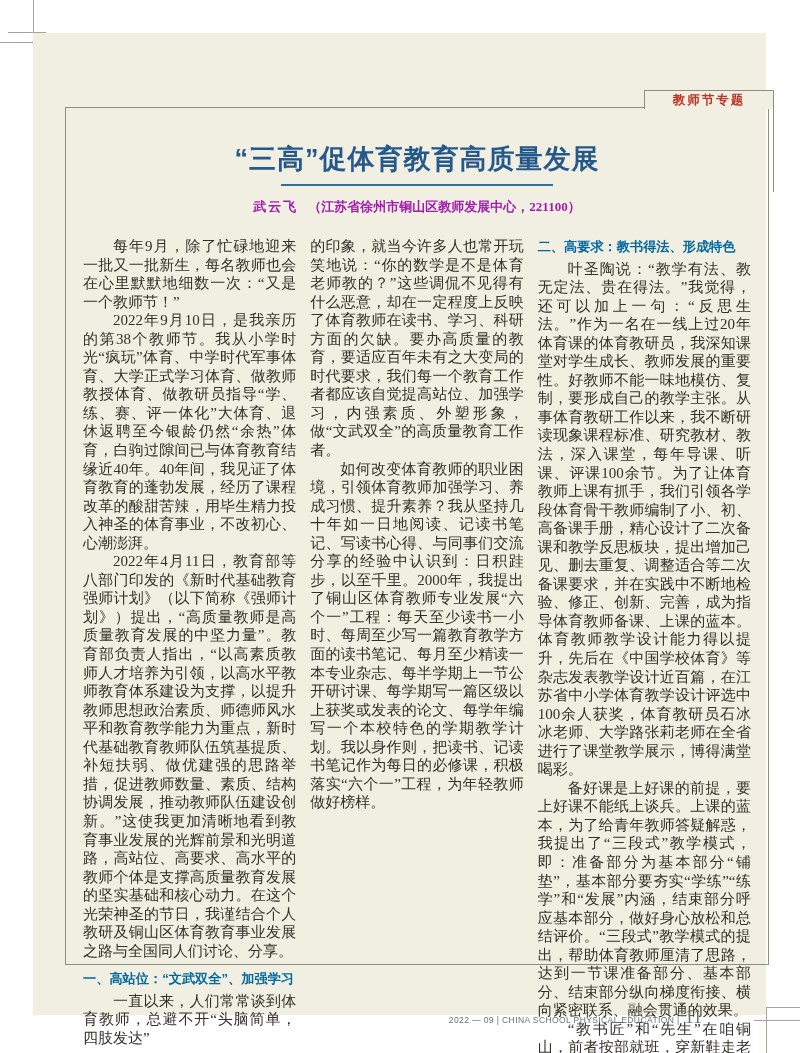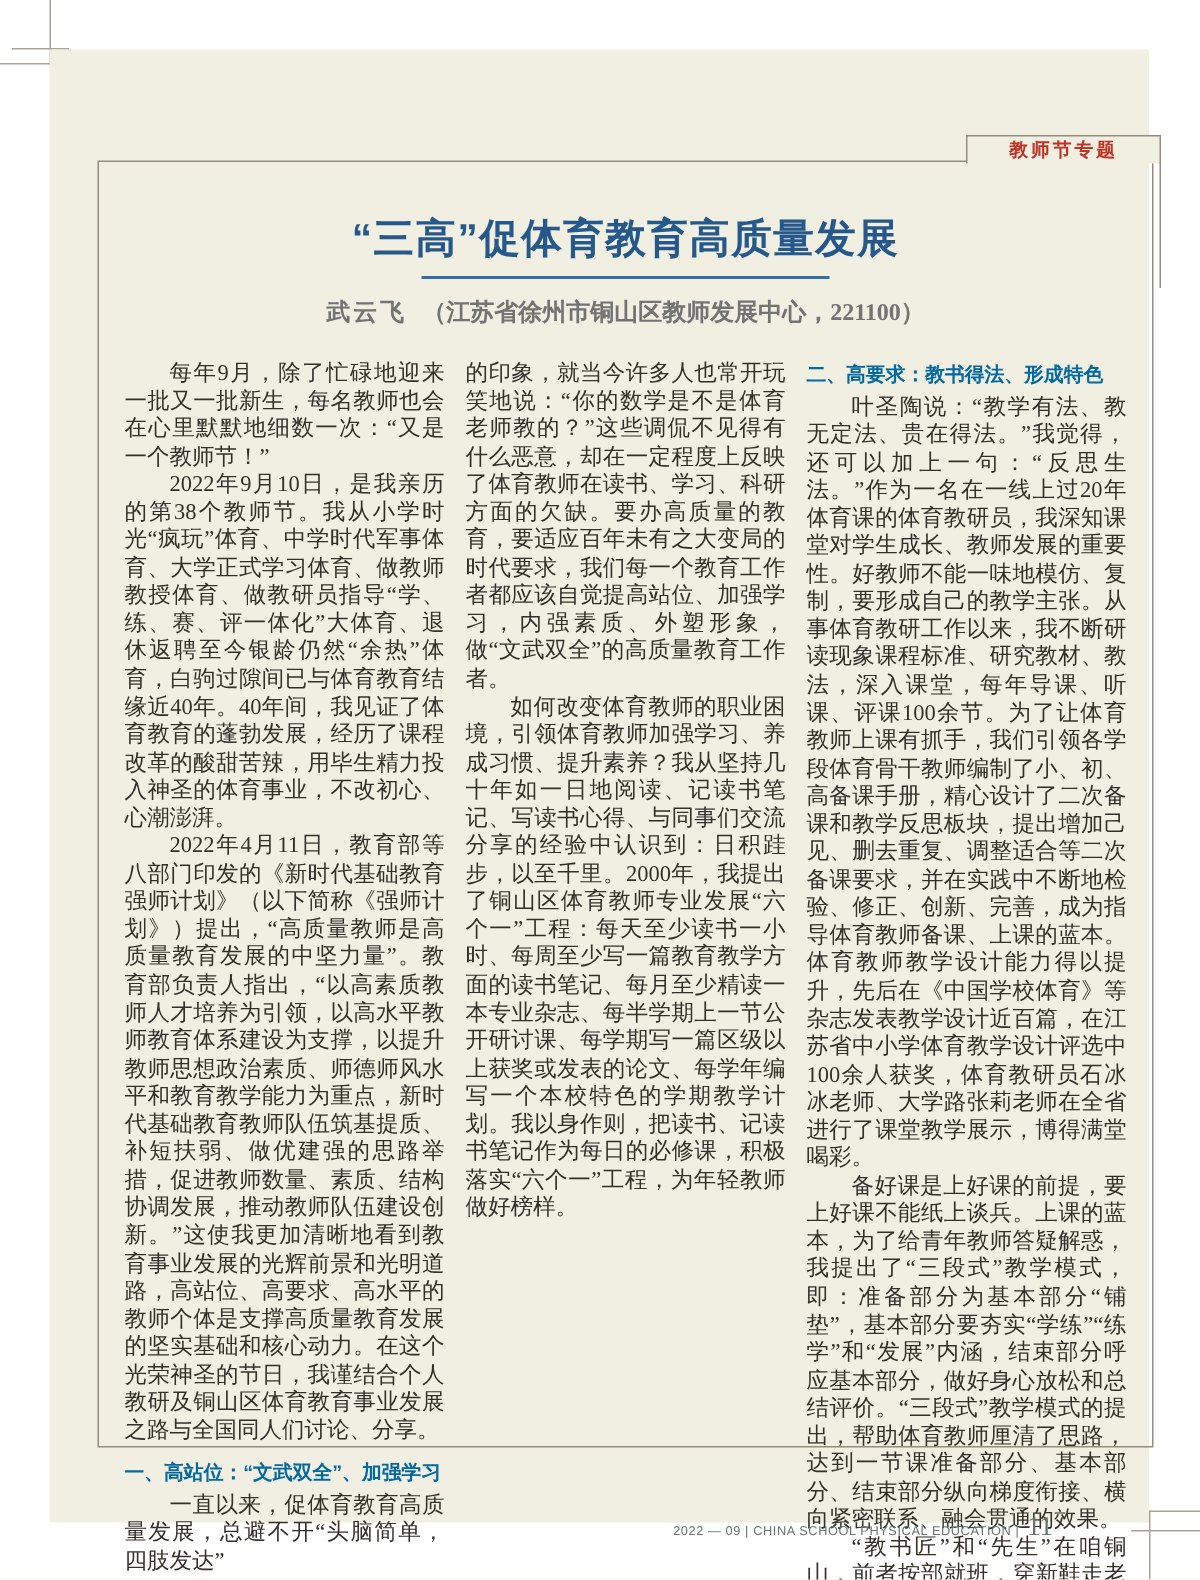--- a/index.html
+++ b/index.html
@@ -36,21 +36,21 @@
 
   .title {
     margin-top:33px; text-align:center;
     font-family:"Liberation Sans","DejaVu Sans",sans-serif;
     font-weight:bold; font-size:27px; letter-spacing:1px; color:#25598b;
   }
   .title-rule {
     width:272px; height:2px; background:#336e9e; margin:7px auto 0 auto;
   }
   .byline {
-    margin-top:12px; text-align:center; font-size:16px; font-weight:bold; color:#737373;
+    margin-top:12px; text-align:center; font-size:13px; font-weight:bold; color:#a21caf;
   }
   .byline .author { letter-spacing:2px; margin-right:10px; }
 
   .cols {
     display:flex; gap:14px; padding:0 17px; margin-top:21px;
   }
   .col { flex:1; min-width:0; }
   .col p {
     margin:0; font-size:15px; line-height:18.55px; color:#33302a;
     text-align:justify; text-justify:inter-ideograph; text-indent:2em;
@@ -99,21 +99,21 @@
       <span class="author">武云飞</span><span>（江苏省徐州市铜山区教师发展中心，221100）</span>
     </div>
 
     <div class="cols">
 
       <div class="col">
         <p>每年9月，除了忙碌地迎来一批又一批新生，每名教师也会在心里默默地细数一次：“又是一个教师节！”</p>
         <p>2022年9月10日，是我亲历的第38个教师节。我从小学时光“疯玩”体育、中学时代军事体育、大学正式学习体育、做教师教授体育、做教研员指导“学、练、赛、评一体化”大体育、退休返聘至今银龄仍然“余热”体育，白驹过隙间已与体育教育结缘近40年。40年间，我见证了体育教育的蓬勃发展，经历了课程改革的酸甜苦辣，用毕生精力投入神圣的体育事业，不改初心、心潮澎湃。</p>
         <p>2022年4月11日，教育部等八部门印发的《新时代基础教育强师计划》（以下简称《强师计划》）提出，“高质量教师是高质量教育发展的中坚力量”。教育部负责人指出，“以高素质教师人才培养为引领，以高水平教师教育体系建设为支撑，以提升教师思想政治素质、师德师风水平和教育教学能力为重点，新时代基础教育教师队伍筑基提质、补短扶弱、做优建强的思路举措，促进教师数量、素质、结构协调发展，推动教师队伍建设创新。”这使我更加清晰地看到教育事业发展的光辉前景和光明道路，高站位、高要求、高水平的教师个体是支撑高质量教育发展的坚实基础和核心动力。在这个光荣神圣的节日，我谨结合个人教研及铜山区体育教育事业发展之路与全国同人们讨论、分享。</p>
         <div class="section-heading">一、高站位：“文武双全”、加强学习</div>
-        <p>一直以来，促体育教育高质量发展，总避不开“头脑简单，四肢发达”</p>
+        <p>一直以来，人们常常谈到体育教师，总避不开“头脑简单，四肢发达”</p>
       </div>
 
       <div class="col">
         <p class="cont">的印象，就当今许多人也常开玩笑地说：“你的数学是不是体育老师教的？”这些调侃不见得有什么恶意，却在一定程度上反映了体育教师在读书、学习、科研方面的欠缺。要办高质量的教育，要适应百年未有之大变局的时代要求，我们每一个教育工作者都应该自觉提高站位、加强学习，内强素质、外塑形象，做“文武双全”的高质量教育工作者。</p>
         <p>如何改变体育教师的职业困境，引领体育教师加强学习、养成习惯、提升素养？我从坚持几十年如一日地阅读、记读书笔记、写读书心得、与同事们交流分享的经验中认识到：日积跬步，以至千里。2000年，我提出了铜山区体育教师专业发展“六个一”工程：每天至少读书一小时、每周至少写一篇教育教学方面的读书笔记、每月至少精读一本专业杂志、每半学期上一节公开研讨课、每学期写一篇区级以上获奖或发表的论文、每学年编写一个本校特色的学期教学计划。我以身作则，把读书、记读书笔记作为每日的必修课，积极落实“六个一”工程，为年轻教师做好榜样。</p>
       </div>
 
       <div class="col">
         <div class="section-heading first">二、高要求：教书得法、形成特色</div>
         <p>叶圣陶说：“教学有法、教无定法、贵在得法。”我觉得，还可以加上一句：“反思生法。”作为一名在一线上过20年体育课的体育教研员，我深知课堂对学生成长、教师发展的重要性。好教师不能一味地模仿、复制，要形成自己的教学主张。从事体育教研工作以来，我不断研读现象课程标准、研究教材、教法，深入课堂，每年导课、听课、评课100余节。为了让体育教师上课有抓手，我们引领各学段体育骨干教师编制了小、初、高备课手册，精心设计了二次备课和教学反思板块，提出增加己见、删去重复、调整适合等二次备课要求，并在实践中不断地检验、修正、创新、完善，成为指导体育教师备课、上课的蓝本。体育教师教学设计能力得以提升，先后在《中国学校体育》等杂志发表教学设计近百篇，在江苏省中小学体育教学设计评选中100余人获奖，体育教研员石冰冰老师、大学路张莉老师在全省进行了课堂教学展示，博得满堂喝彩。</p>

